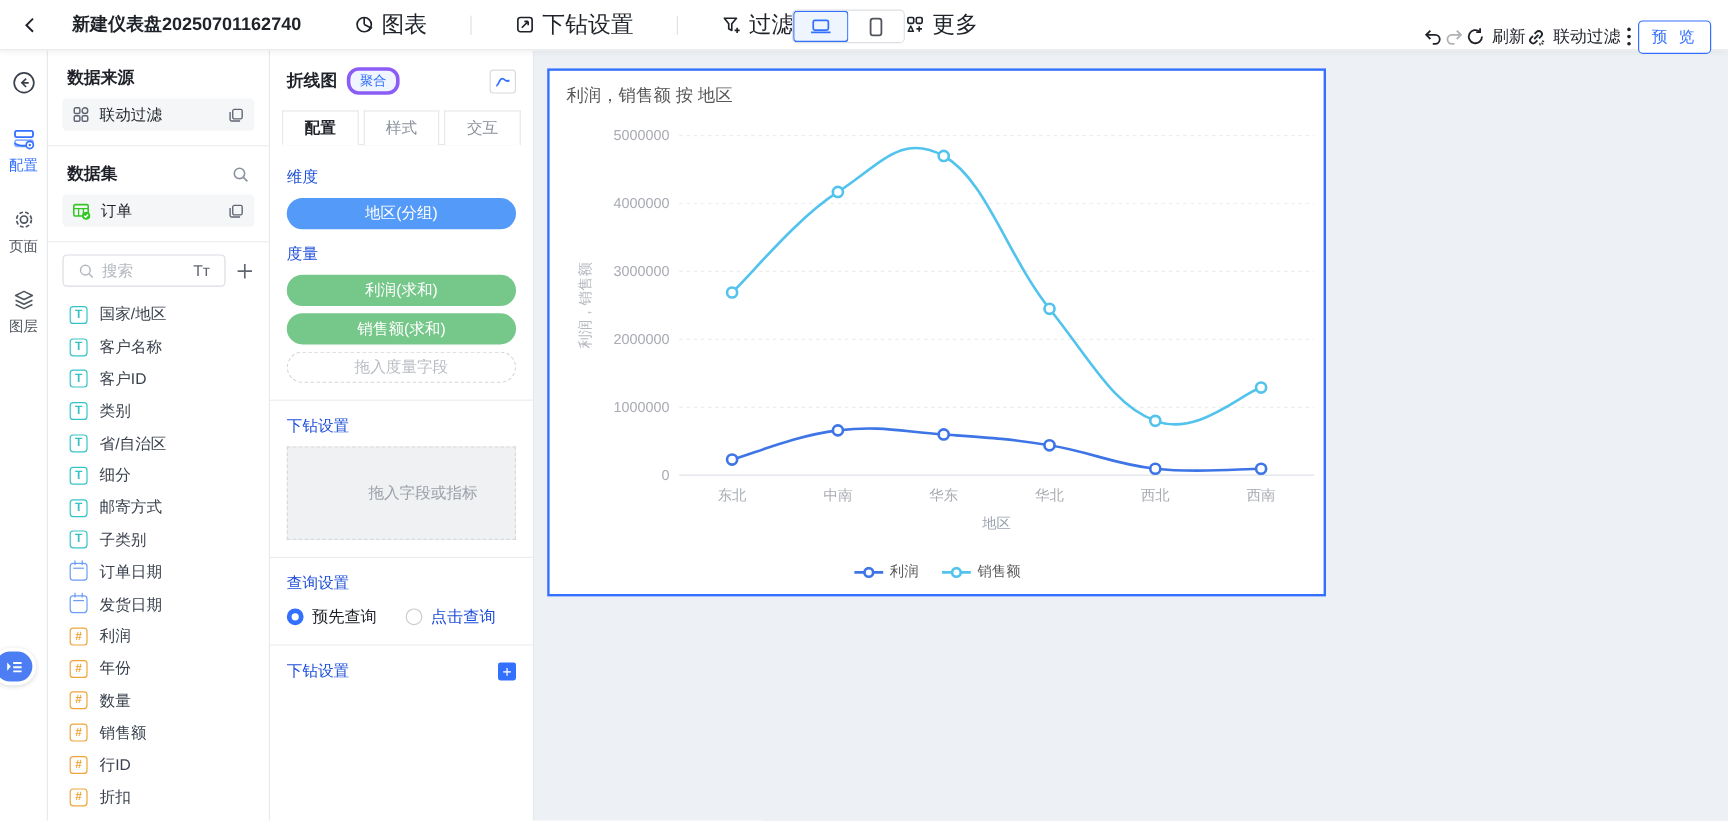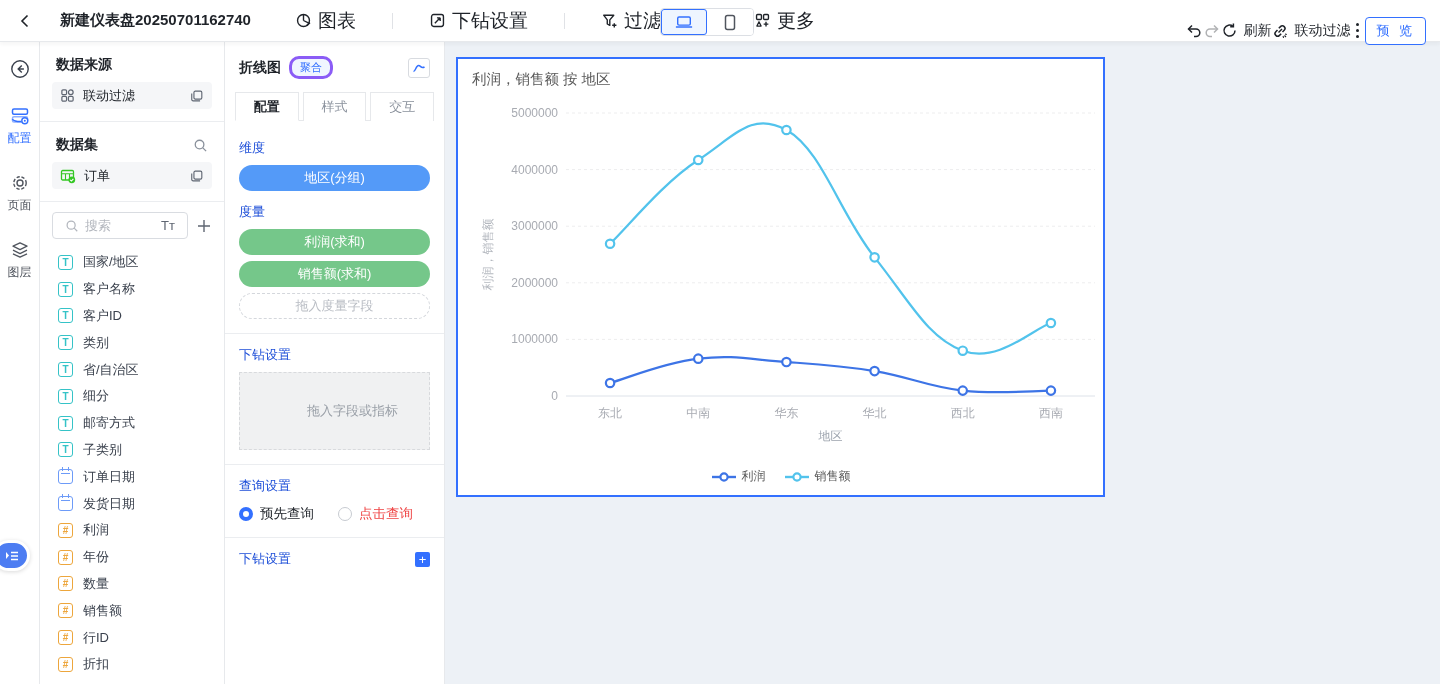--- a/index.html
+++ b/index.html
@@ -72,21 +72,21 @@
   .pill { height:26px; border-radius:13px; display:flex; align-items:center; justify-content:center; font-size:13px; color:#fff; margin-bottom:6px; cursor:grab; }
   .pill.dim { background:#549af8; }
   .pill.mea { background:#75c78a; }
   .pill.ghost { border:1px dashed #d4d7dc; color:#b9bdc4; background:#fff; cursor:default; }
   .drop-zone { margin:4px 0 14px; height:78px; background:#f0f1f2; border:1px dashed #d8dadd; display:flex; align-items:center; justify-content:center; color:#9aa0a8; font-size:13px;padding-left:36px; }
   .full-div { border:none; border-top:1px solid #ebedf0; margin:14px -14px 12px; }
   .radio-row { display:flex; align-items:center; gap:24px; margin:10px 0 2px; }
   .radio { display:flex; align-items:center; gap:7px; cursor:pointer; font-size:13.5px; color:#1f2329; }
   .radio .dot { width:14px; height:14px; border-radius:50%; border:1px solid #c7cbd1; background:#fff; position:relative; flex:none; }
   .radio.checked .dot { border:4px solid #3370ff; }
-  .radio:not(.checked) span.lbl { color:#ef4444; }
+  .radio:not(.checked) span.lbl { color:#1d4ed8; }
   .drill-row { display:flex; align-items:center; justify-content:space-between; margin-top:2px; }
   .plus-btn { width:15px; height:15px; background:#3370ff; color:#fff; border-radius:2px; display:flex; align-items:center; justify-content:center; font-size:13px; line-height:1; cursor:pointer; }
 
   
   .canvas { flex:1; background:#edf1f6; position:relative; }
   .widget { position:absolute; left:11px; top:15px; width:649px; height:440px; background:#fff; border:2px solid #3370ff; }
   .widget-title { position:absolute; left:14px; top:11px; font-size:14.5px; color:#595959; z-index:2; }
   .legend { position:absolute; left:0; right:0; bottom:10px; display:flex; justify-content:center; gap:18px; z-index:2; }
   .legend-item { display:flex; align-items:center; gap:5px; font-size:12px; color:#595959; cursor:pointer; }
 

